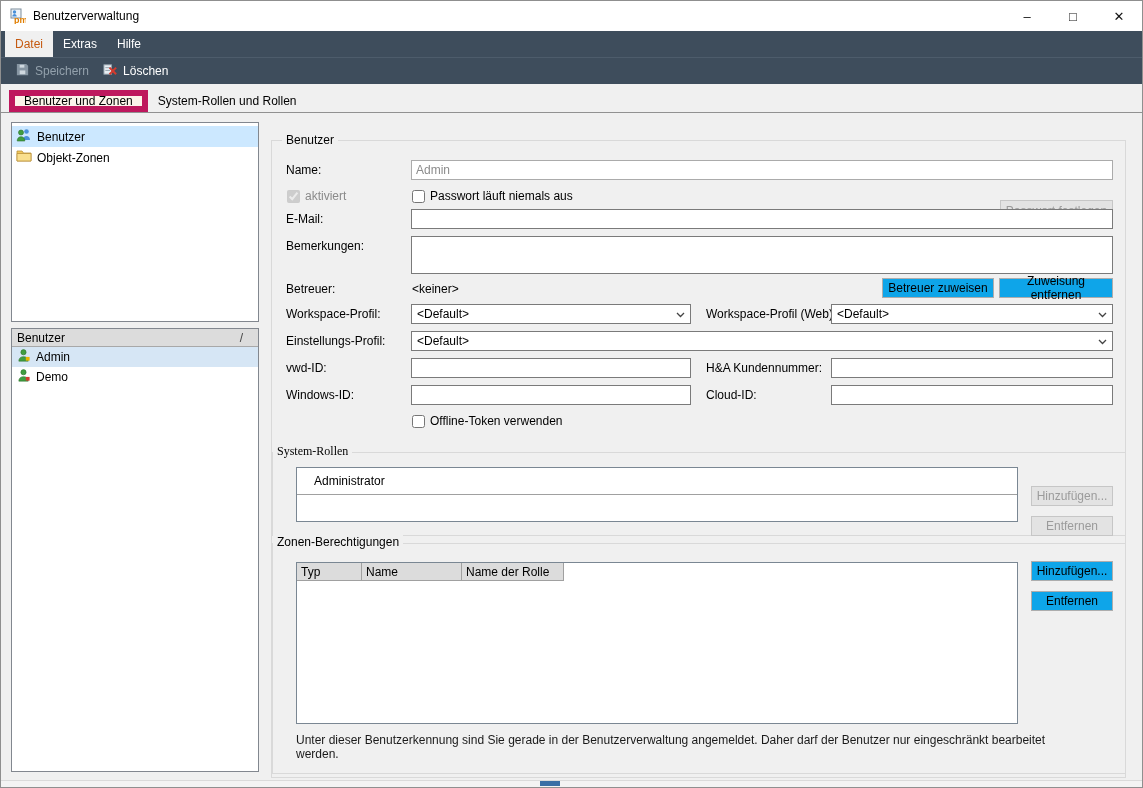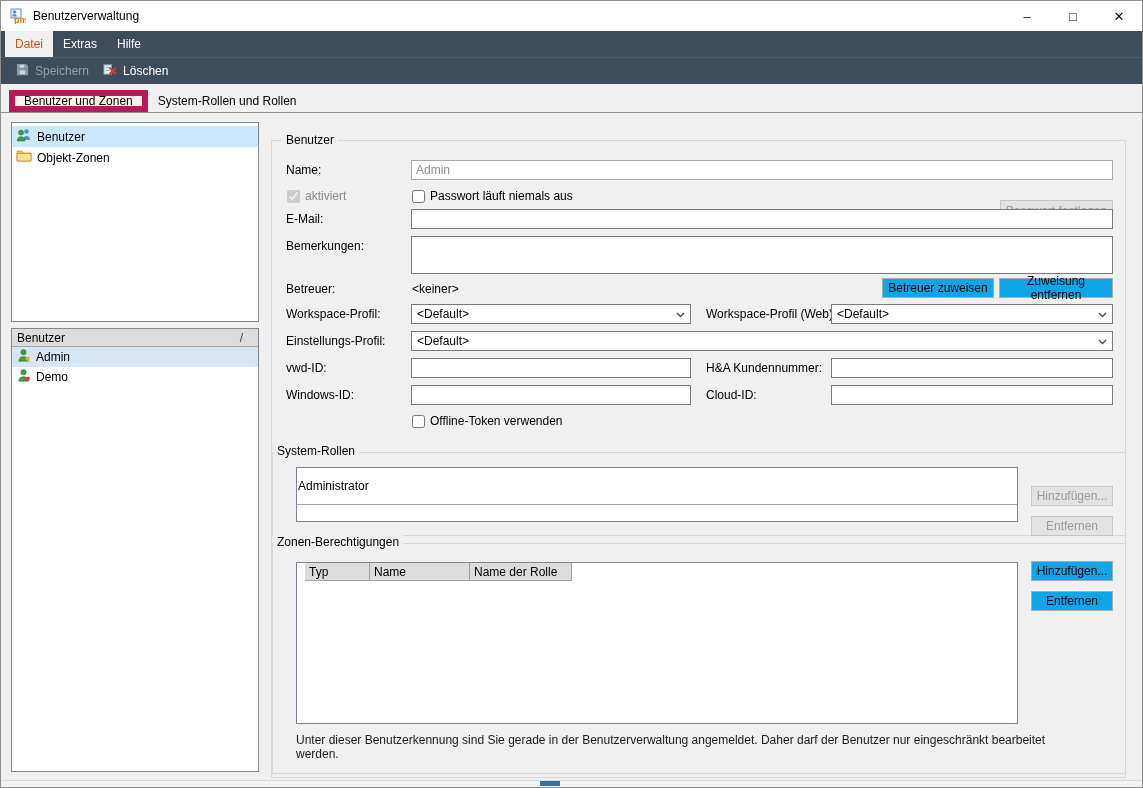--- a/index.html
+++ b/index.html
@@ -47,23 +47,23 @@
   .lbl-disabled { color:#8a8a8a; }
   input.text { border:1px solid #7a7a7a; height:20px; padding:0 4px; font:inherit; font-size:12px; background:#fff; width:100%; }
   input.text.ro { color:#8c8c8c; border-color:#ababab; }
   textarea.text { border:1px solid #7a7a7a; font:inherit; font-size:12px; background:#fff; width:100%; height:100%; resize:none; }
   .combo { border:1px solid #7a7a7a; height:20px; background:#fff; display:flex; align-items:center; justify-content:space-between; padding:0 5px; }
   .btn { background:#0ea5e9; border:1px solid #adadad; height:21px; display:flex; align-items:center; justify-content:center; font-size:12px; color:#000; }
   .btn.disabled { color:#9b9b9b; background:#e3e3e3; border-color:#c6c6c6;margin-top:16px; }
   .check { display:flex; align-items:center; gap:5px; }
   .check input { width:13px; height:13px; margin:0; }
   .rolelist { background:#fff; border:1px solid #7a8793; }
-  .role-row { height:37px; display:flex; align-items:center; padding-left:1px; border-bottom:1px solid #a0a0a0; }
+  .role-row { height:27px; display:flex; align-items:center; padding-left:17px; border-bottom:1px solid #a0a0a0; }
   .ztable { background:#fff; border:1px solid #7a8793; }
-  .zhead { display:flex; height:18px;padding-left:8px; }
+  .zhead { display:flex; height:18px; }
   .zcell { background:#dcdcdc; border-right:1px solid #a0a0a0; border-bottom:1px solid #a0a0a0; display:flex; align-items:center; padding-left:4px; }
   .note { color:#1a1a1a; }
 
   
   .taskbar-edge { position:absolute; left:0; bottom:0; width:100%; height:7px; background:#f3f3f3; border-top:1px solid #dadada; }
   .taskbar-peek { position:absolute; left:539px; bottom:1px; width:20px; height:5px; background:#3a6ea5; }
 </style>
 </head>
 <body>
 
@@ -234,21 +234,21 @@
     <input class="text abs" style="left: 410px; top: 272px; width: 280px;">
     <span class="lbl abs" style="left:705px; top:275px;">Cloud-ID:</span>
     <input class="text abs" style="left: 830px; top: 272px; width: 282px;">
 
     <label class="check abs" style="left:411px; top:301px;">
       <input type="checkbox" style="">
       <span>Offline-Token verwenden</span>
     </label>
 
     <div class="group abs" style="left:271px; top:339px; width:854px; height:84px;"></div>
-    <span class="group-label abs" style="left:272px; top:331px;">System-Rollen</span>
+    <span class="group-label abs" style="left:272px; top:331px;font-family:Liberation Serif, serif;">System-Rollen</span>
     <div class="rolelist abs" style="left:295px; top:354px; width:722px; height:55px;">
       <div class="role-row">
         <span>Administrator</span>
       </div>
     </div>
     <button class="btn disabled abs" style="left:1030px; top:357px; width:82px; height:20px;">Hinzufügen...</button>
     <button class="btn disabled abs" style="left:1030px; top:387px; width:82px; height:20px;">Entfernen</button>
 
     <div class="group abs" style="left:271px; top:430px; width:854px; height:231px;"></div>
     <span class="group-label abs" style="left:272px; top:422px;">Zonen-Berechtigungen</span>

